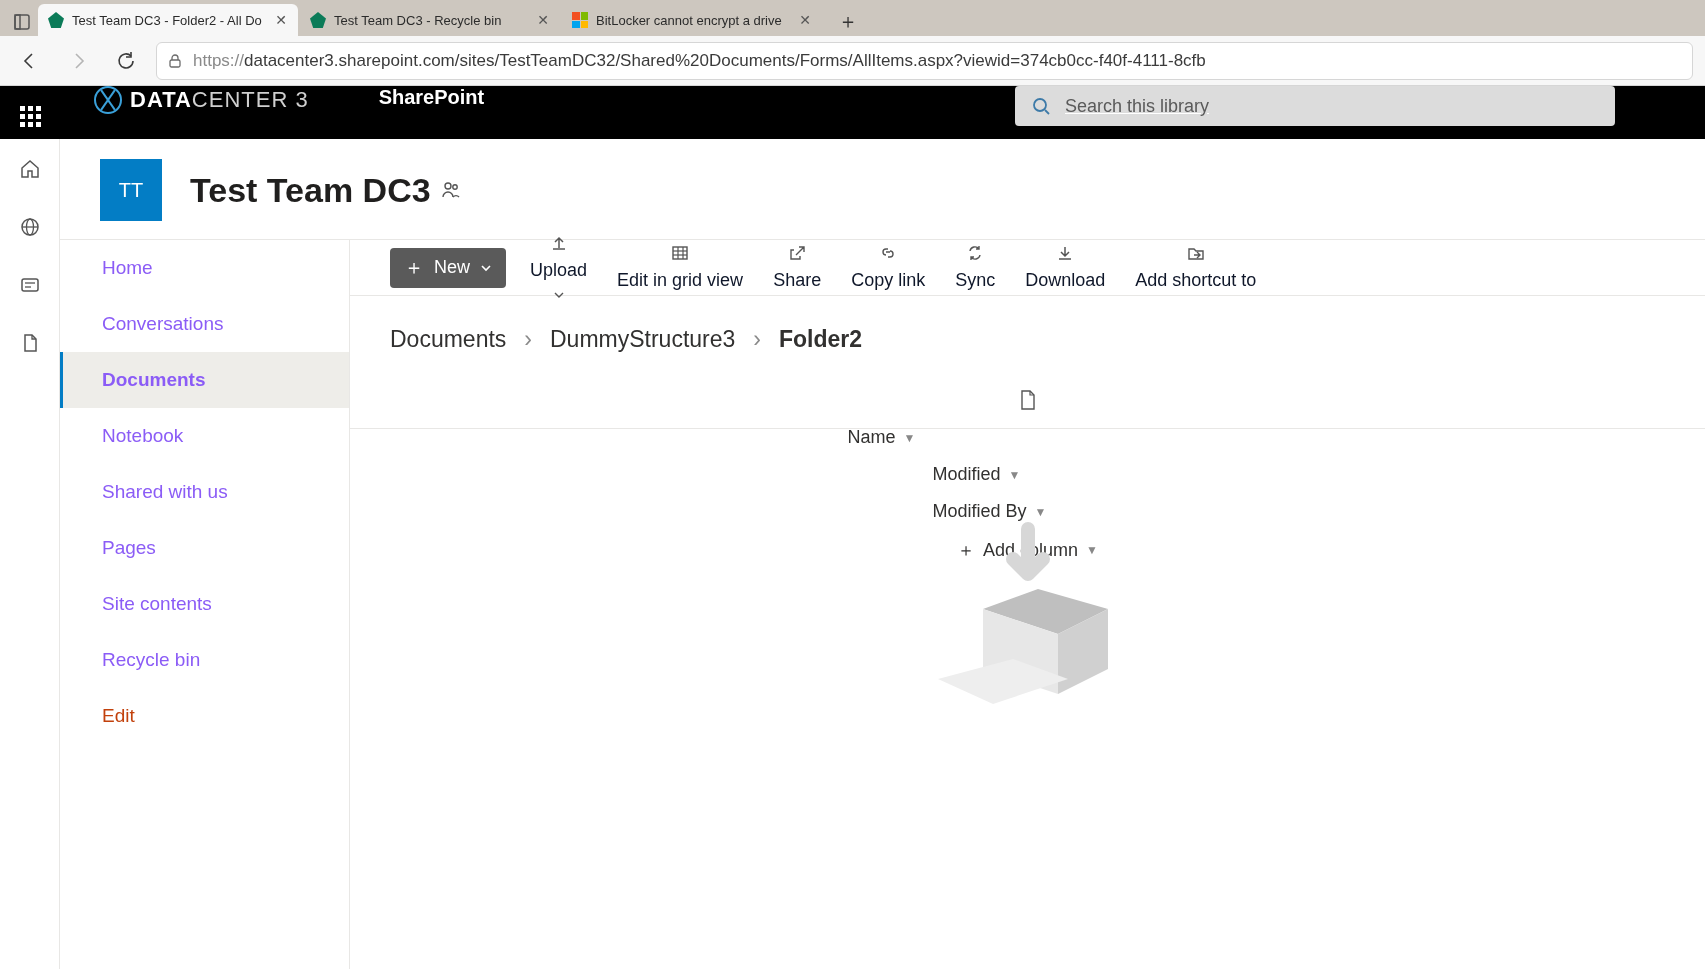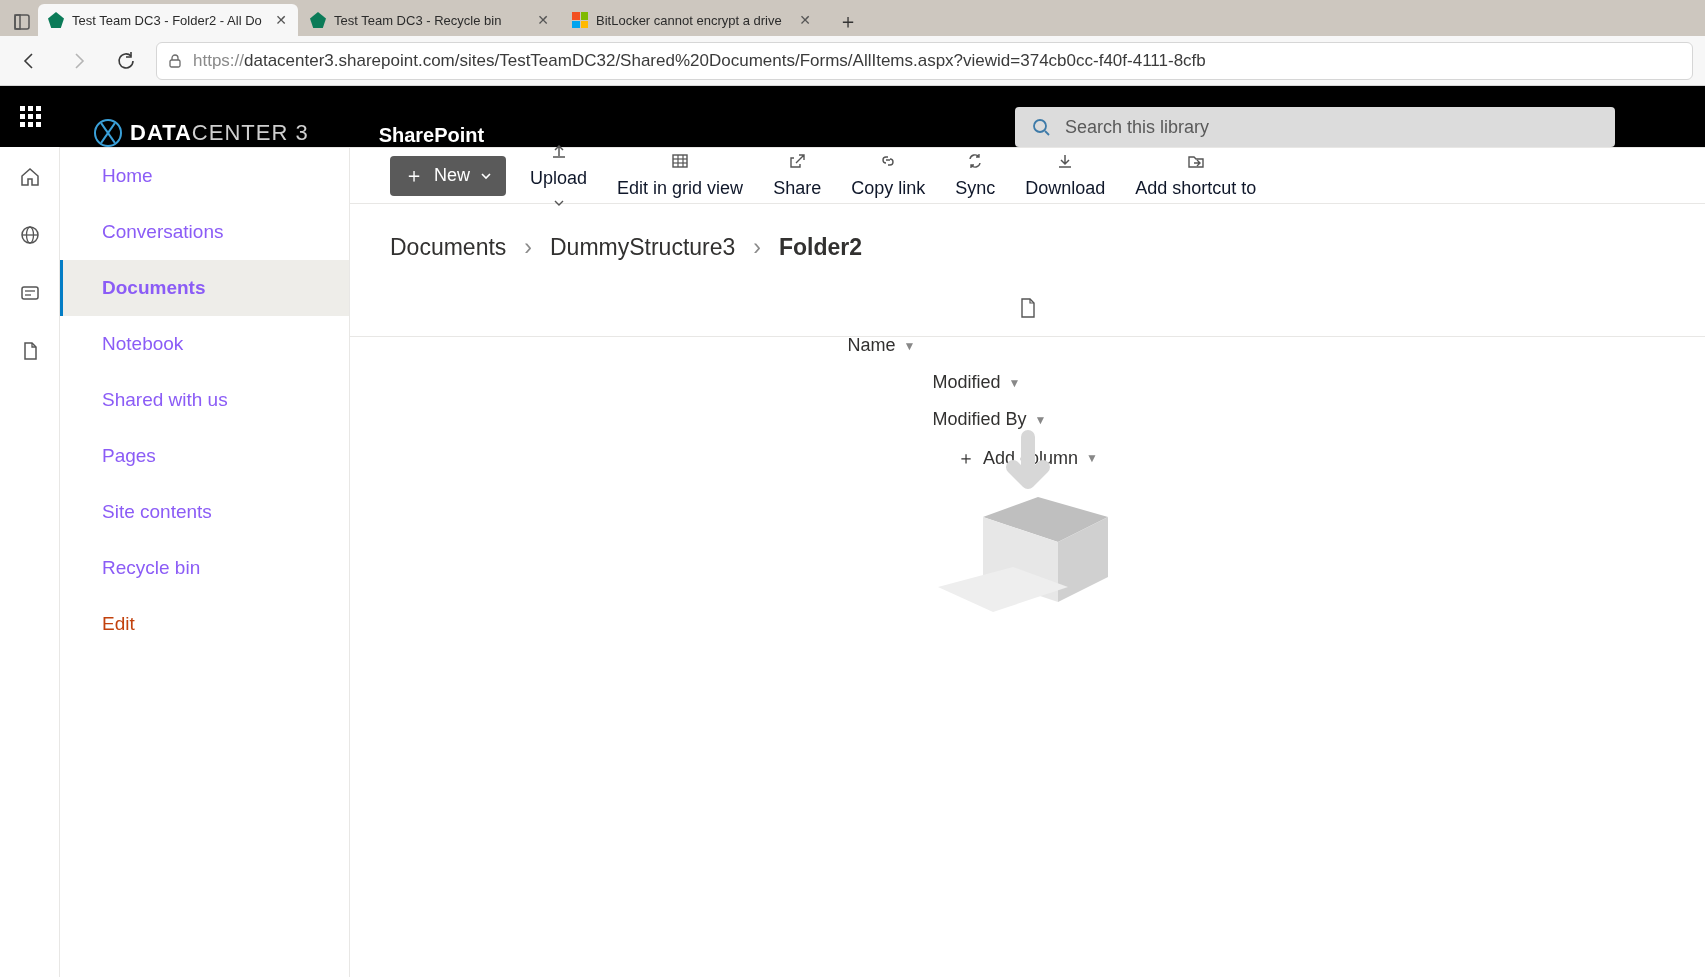--- a/index.html
+++ b/index.html
@@ -22,33 +22,33 @@
 
   .addr-bar-row { display:flex; align-items:center; height:50px; background:#f7f7f7; padding:0 12px; gap:12px; border-bottom:1px solid #d6d6d6; }
   .nav-btn { width:36px; height:36px; display:flex; align-items:center; justify-content:center; border-radius:4px; color:#3b3b3b; font-size:18px; }
   .nav-btn.disabled { color:#b5b5b5; }
   .addr-bar { flex:1; display:flex; align-items:center; height:38px; background:#fff; border:1px solid #d6d6d6; border-radius:6px; padding:0 10px; gap:10px; }
   .addr-bar .lock { color:#6b6b6b; }
   .addr-bar .url { flex:1; font-size:17px; color:#3b3b3b; white-space:nowrap; overflow:hidden; }
   .addr-bar .url .proto { color:#8a8a8a; }
 
   
-  .suite-header { background:#000; color:#fff; height:61px; display:flex; align-items:flex-end; }
+  .suite-header { background:#000; color:#fff; height:53px; display:flex; align-items:flex-start; }
   .waffle-btn { width:60px; height:61px; display:flex; align-items:center; justify-content:center; }
   .waffle { display:grid; grid-template-columns:repeat(3,5px); grid-template-rows:repeat(3,5px); gap:3px; }
   .waffle span { background:#fff; }
   .brand-area { display:flex; align-items:center; gap:8px; padding-left:34px; }
   .brand-logo { width:28px; height:28px; border:2px solid #3aa0d9; border-radius:50%; position:relative; }
   .brand-logo::before, .brand-logo::after { content:""; position:absolute; background:#3aa0d9; }
   .brand-logo::before { width:2px; height:24px; left:11px; top:0; transform:rotate(35deg); transform-origin:center; }
   .brand-logo::after  { width:2px; height:24px; left:11px; top:0; transform:rotate(-35deg); transform-origin:center; }
   .brand-text { font-size:22px; font-weight:600; letter-spacing:1px; }
   .brand-text .thin { font-weight:300; color:#cfcfcf; }
   .product-name { margin-left:70px; font-size:20px; font-weight:600; }
-  .search-wrap { margin-left:auto; margin-right:90px; }
+  .search-wrap { margin-left:auto; margin-right:90px;text-decoration:underline; }
   .search-box { width:600px; height:40px; background:#dcdcdc; border-radius:4px; display:flex; align-items:center; padding:0 16px; gap:14px; }
   .search-box input { flex:1; background:transparent; border:none; outline:none; font-size:18px; color:#333; }
   .search-box input::placeholder { color:#5a5a5a; }
 
   
   .app { display:flex; height: calc(977px - 36px - 50px - 61px); }
   .rail { width:60px; border-right:1px solid #e8e7e5; display:flex; flex-direction:column; align-items:center; padding-top:14px; gap:26px; }
   .rail .rail-btn { width:32px; height:32px; display:flex; align-items:center; justify-content:center; color:#555; }
 
   .content-col { flex:1; display:flex; flex-direction:column; }
@@ -214,20 +214,34 @@
     <div class="rail-btn">
       <svg width="22" height="22" viewBox="0 0 22 22">
           <path d="M6 3 H13 L17 7 V19 H6 Z" fill="none" stroke="#555" stroke-width="1.5"></path>
           <path d="M13 3 V7 H17" fill="none" stroke="#555" stroke-width="1.3"></path>
         </svg>
     </div>
   </div>
 
   <div class="content-col">
 
+    <div class="site-header">
+      <div class="site-avatar">TT</div>
+      <div style="display:flex;align-items:center;">
+        <span class="site-title">Test Team DC3</span>
+        <span class="teams-icon">
+          <svg width="22" height="22" viewBox="0 0 22 22">
+              <circle cx="9" cy="7" r="3" fill="none" stroke="#555" stroke-width="1.4"></circle>
+              <circle cx="16" cy="8" r="2.2" fill="none" stroke="#555" stroke-width="1.4"></circle>
+              <path d="M4 18 a5 5 0 0 1 10 0" fill="none" stroke="#555" stroke-width="1.4"></path>
+              <path d="M14 18 a4 4 0 0 1 6 0" fill="none" stroke="#555" stroke-width="1.4"></path>
+            </svg>
+        </span>
+      </div>
+    </div>
 
     <div class="below-header">
 
       <div class="left-nav">
         <div class="nav-item">
             <span>Home</span>
           </div>
         <div class="nav-item">
             <span>Conversations</span>
           </div>

